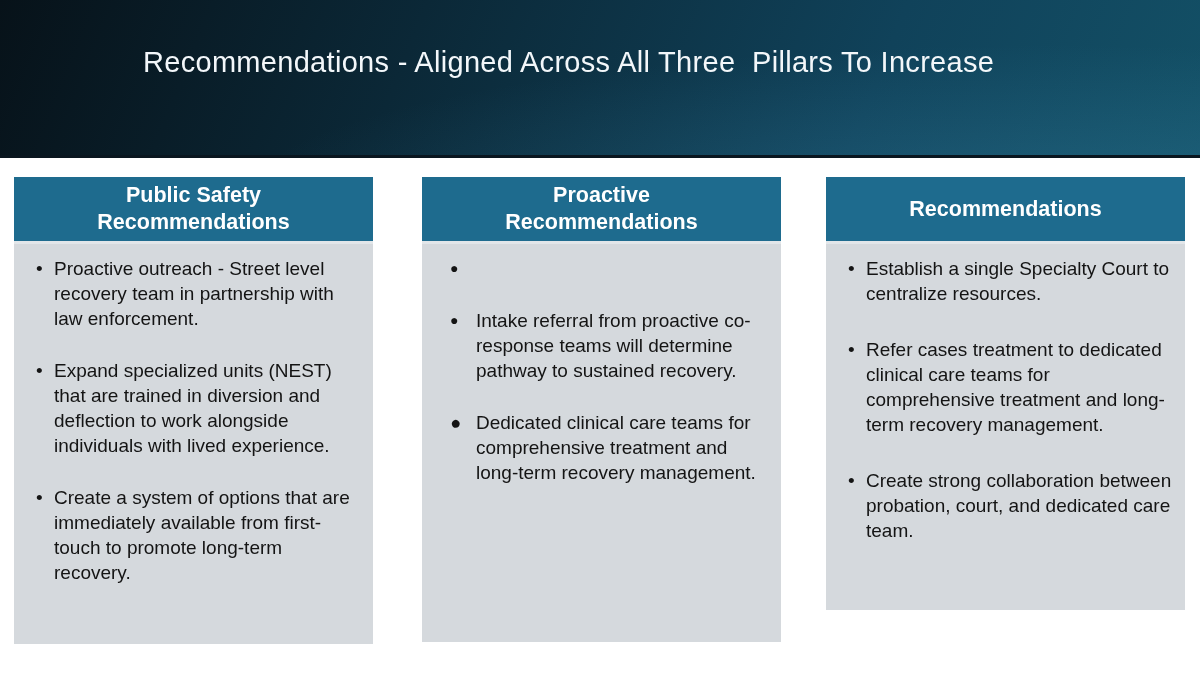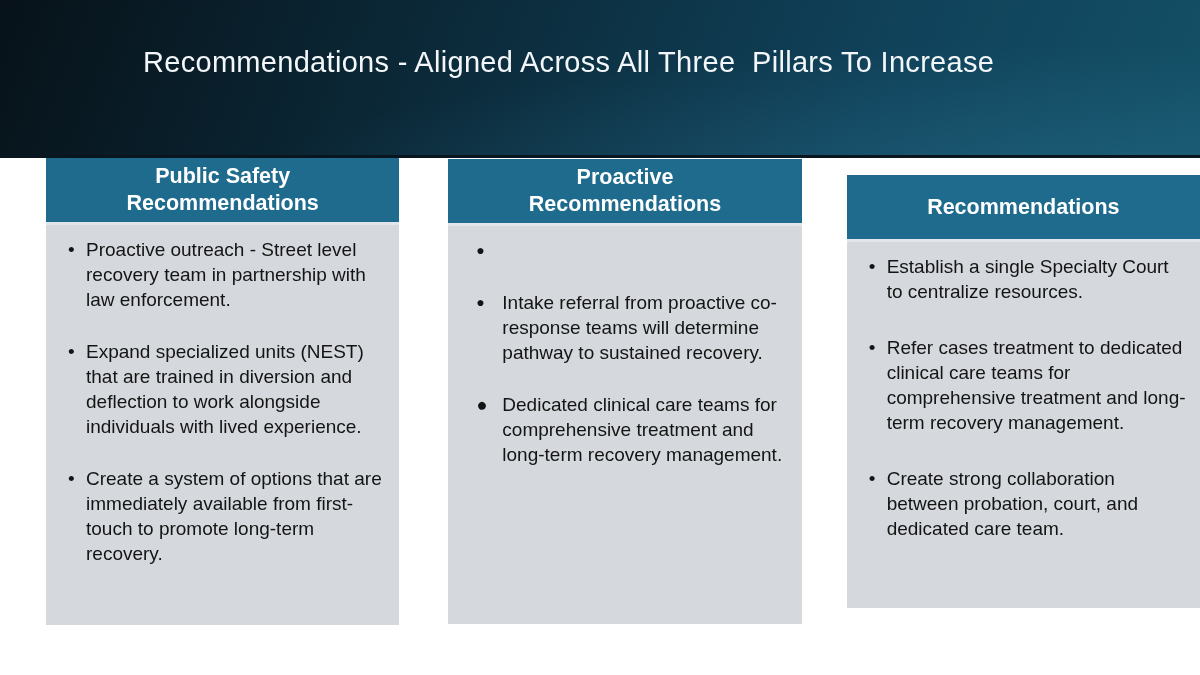--- a/index.html
+++ b/index.html
@@ -26,22 +26,22 @@
   }
   .band .title{
     position:absolute;left:143px;top:41px;right:32px;
     color:var(--title-ink);
     font-size:29px;line-height:42px;font-weight:400;
     letter-spacing:0.3px;
   }
   .band .title div{white-space:pre-wrap;}
   
   .columns{
-    display:flex;align-items:center;
-    padding-left:32px;
+    display:flex;align-items:flex-start;
+    margin-top:19px;
   }
   .column{width:359px;}
   .col-public-safety{margin-left:14px;}
   .col-recovery{margin-left:49px;}
   .col-judicial{margin-left:45px;}
   .col-header{
     background:var(--teal);
     color:#ffffff;
     height:67px;
     display:flex;flex-direction:column;justify-content:center;align-items:center;

